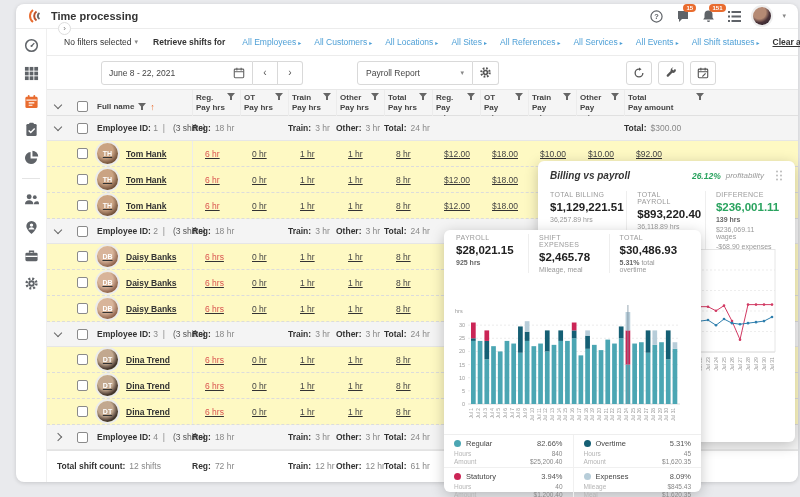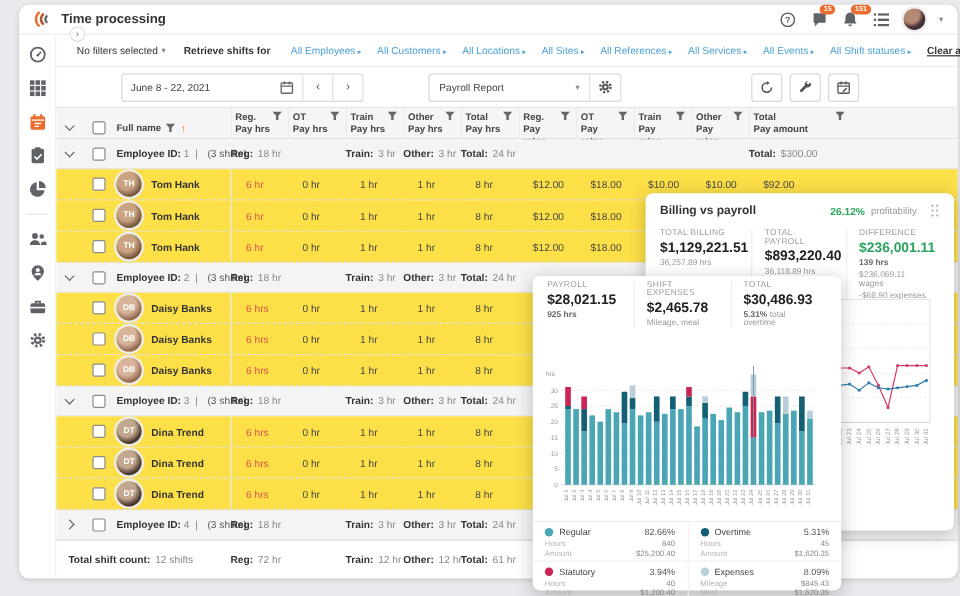--- a/index.html
+++ b/index.html
@@ -36,21 +36,21 @@
   .fc { font-size:6px; margin-left:2px; }
   .clear { color:#333; text-decoration:underline; font-weight:bold; margin-left:6px; cursor:pointer; }
 
   
   .toolbar { height:33px; display:flex; align-items:center; padding:0 10px; gap:10px; }
   .group { display:flex;padding-left:44px; }
   .datebox { width:152px; height:24px; border:1px solid #d9d9d9; border-radius:3px 0 0 3px; display:flex; align-items:center; padding:0 7px; font-size:8.5px; color:#444; cursor:pointer; }
   .datebox .cal { margin-left:auto; }
   .navbtn { width:25px; height:24px; border:1px solid #d9d9d9; border-left:none; background:#fff; font-size:10px; color:#555; display:flex; align-items:center; justify-content:center; cursor:pointer; }
   .navbtn:last-child { border-radius:0 3px 3px 0; }
-  .selectbox { width:135px; height:24px; border:1px solid #d9d9d9; border-radius:3px 0 0 3px; display:flex; align-items:center; padding:0 8px; font-size:8.5px; color:#444; cursor:pointer; }
+  .selectbox { width:116px; height:24px; border:1px solid #d9d9d9; border-radius:3px 0 0 3px; display:flex; align-items:center; padding:0 8px; font-size:8.5px; color:#444; cursor:pointer; }
   .selectbox .caret { margin-left:auto; }
   .sqbtn { width:26px; height:24px; border:1px solid #d9d9d9; background:#fff; display:flex; align-items:center; justify-content:center; color:#555; cursor:pointer; }
   .sqbtn.joined { border-left:none; border-radius:0 3px 3px 0; }
   .sqbtn.solo { border-radius:3px; }
   .right-tools { margin-left:auto; display:flex; gap:6px; margin-right:72px; }
 
   
   .grid { display:grid; grid-template-columns:22px 26px 97px repeat(9,48px) 85px 1fr; align-items:center; }
   .thead { height:27px; background:#f5f5f5; border-top:1px solid #e8e8e8; border-bottom:1px solid #e0e0e0; font-size:8px; font-weight:bold; color:#444; }
   .hcell { display:flex; justify-content:space-between; align-items:flex-start; padding:0 5px 0 3px; height:100%; padding-top:3px; border-left:1px solid #ececec; line-height:1.25; }
@@ -62,37 +62,37 @@
   .chev.down { transform:rotate(45deg); margin-top:-3px; }
   .chev.right { transform:rotate(-45deg); }
   .ccell { display:flex; justify-content:center; }
   .cb { width:11px; height:11px; border:1.5px solid #8a8a8a; border-radius:2px; background:#fff; cursor:pointer; }
   .grow { height:25px; background:#f4f4f4; border-bottom:1px solid #e6e6e6; font-size:8.5px; }
   .gid b { color:#333; }
   .gid { color:#888; padding-left:2px; white-space:nowrap; }
   .gid .shifts { color:#555; margin-left:8px;margin-top:48px; }
   .stat { white-space:nowrap; color:#888; }
   .stat b { color:#333; margin-right:4px; }
-  .drow { height:26px; border-bottom:1px dashed #dcdcdc; font-size:8.5px; background:#fde047; }
+  .drow { height:26px; border-bottom:1px dashed #dcdcdc; font-size:8.5px; background:#fef9c3;text-decoration:underline; }
   .namecell { display:flex; align-items:center; gap:8px; padding-left:2px; }
   .avatar { width:21px; height:21px; border-radius:50%; color:#fff; font-size:7px; font-weight:bold; display:flex; align-items:center; justify-content:center; box-shadow:0 0 0 2px #ececec; }
   .av1 { background:radial-gradient(circle at 40% 35%,#caa383 0 40%,#6b4a36 75%); }
   .av2 { background:radial-gradient(circle at 40% 35%,#d8b49a 0 40%,#8a5d48 75%); }
   .av3 { background:radial-gradient(circle at 40% 35%,#c2a88f 0 40%,#3f3029 70%,#7fae6d 100%); }
   .pname { font-weight:bold; color:#333; }
   .vcell { padding-left:12px; color:#444; white-space:nowrap; }
   .vcell.red { color:#d9534f; }
   .vdiv { border-left:1px solid #ececec; height:100%; display:flex; align-items:center; }
   .tfoot { height:31px; border-top:1px solid #e3e3e3; font-size:8.5px; background:#fff; border-radius:0 0 8px 8px; }
   .fcount { grid-column:1 / span 3; padding-left:10px; white-space:nowrap; color:#888; }
   .fcount b { color:#333; margin-right:4px; }
 
   
   .card { position:absolute; background:#fff; border-radius:6px; box-shadow:0 3px 14px rgba(0,0,0,.22); }
-  .card-head { display:flex; align-items:center; padding:9px 12px 6px 12px; }
+  .card-head { display:flex; align-items:center; padding:9px 12px 6px 12px;font-style:italic; }
   .card-title { font-size:10px; font-weight:bold; color:#333; }
   .head-right { margin-left:auto; display:flex; align-items:center; gap:5px; }
   .profit { font-size:8.5px; font-weight:bold; color:#2aa35f; }
   .profit-label { font-size:8px; color:#999; }
   .drag { cursor:grab; margin-left:6px; }
   .stats { display:flex; padding:4px 12px 0 12px; }
   .stat-col { padding:0 10px; border-left:1px solid #eee; min-width:72px; }
   .stat-col:first-child { border-left:none; padding-left:0; }
   .stat-label { font-size:7px; color:#9a9a9a; letter-spacing:.3px; }
   .stat-value { font-size:11.5px; font-weight:bold; color:#222; margin-top:3px; }

